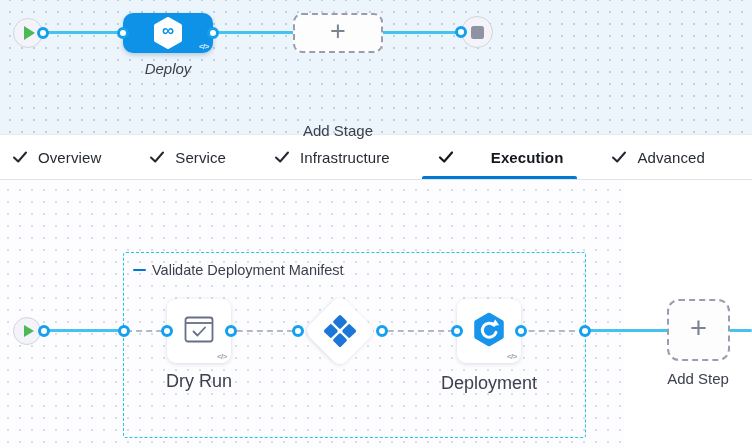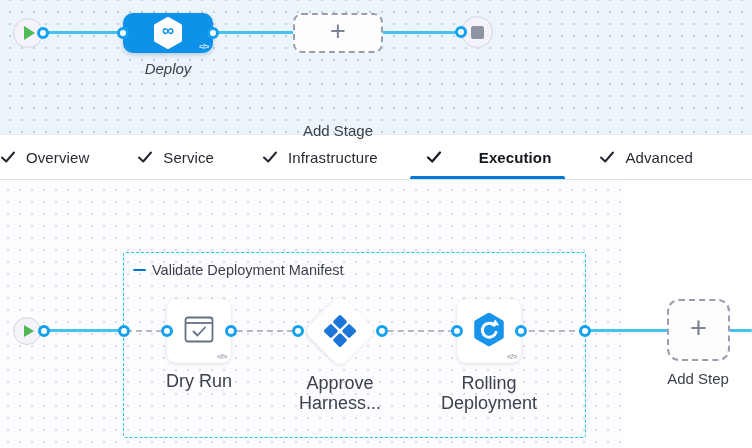--- a/index.html
+++ b/index.html
@@ -17,21 +17,21 @@
     position:absolute;left:0;top:180px;width:624px;height:268px;
     background-color:#fdfdff;
     background-image:radial-gradient(circle,#d3ddee 1.05px, transparent 1.2px);
     background-size:12px 12px;background-position:2px 4px;
   }
 
   
   .tab-bar{
     position:absolute;left:0;top:134px;width:752px;height:46px;background:#ffffff;
     border-top:1px solid #e8ebef;border-bottom:1px solid #dfe2e8;box-sizing:border-box;
-    display:flex;align-items:stretch;gap:48px;
+    display:flex;align-items:stretch;padding-left:12px;gap:48px;
   }
   .tab{position:relative;display:flex;align-items:center;gap:10px;font-size:15px;
        color:#262b34;cursor:pointer;}
   .tab .tab-label{letter-spacing:.1px;}
   .tab.active .tab-label{font-weight:700;color:#14181f;margin-left:27px;}
   .tab.active::after{content:"";position:absolute;left:-16px;right:-14px;bottom:0;height:3px;
        background:#0278d5;border-radius:2px 2px 0 0;}
   .check-icon svg{display:block;}
 
   
@@ -201,39 +201,34 @@
             <rect x="6.2" y="6.2" width="10.6" height="10.6" rx="1.6"></rect>
             <rect x="19.2" y="6.2" width="10.6" height="10.6" rx="1.6"></rect>
             <rect x="6.2" y="19.2" width="10.6" height="10.6" rx="1.6"></rect>
             <rect x="19.2" y="19.2" width="10.6" height="10.6" rx="1.6"></rect>
           </g>
         </svg>
       </span>
     </div>
     <div class="connector" style="left:292px;top:145px;"></div>
     <div class="connector" style="left:376px;top:145px;"></div>
-    <div class="step-label" style="left:285px;top:193px;">
-      <div>Approve</div>
-      <div>Harness...</div>
-    </div>
 
     <div class="step-box" style="left:457px;top:119px;">
       <span>
         <svg width="38" height="38" viewBox="0 0 38 38">
           <polygon points="19,5 31.5,12.2 31.5,26.8 19,34 6.5,26.8 6.5,12.2" fill="#1794ec" stroke="#1794ec" stroke-width="4.5" stroke-linejoin="round"></polygon>
           <path d="M24.2 15.2 A7 7 0 1 0 26 22.4" fill="none" stroke="#ffffff" stroke-width="3" stroke-linecap="round"></path>
           <polygon points="21.5,15.8 29.2,15.2 25.2,9.6" fill="#ffffff"></polygon>
         </svg>
       </span>
       <span class="code-chip gray">&lt;/&gt;</span>
     </div>
     <div class="connector" style="left:451px;top:145px;"></div>
     <div class="connector" style="left:515px;top:145px;"></div>
     <div class="step-label" style="left:434px;top:193px;">
-      <div>Rolling</div>
       <div>Deployment</div>
     </div>
 
     <div class="connector" style="left:579px;top:145px;"></div>
 
     <div class="add-box" style="left:667px;top:119px;width:63px;height:62px;border-radius:12px;">
       <span class="plus" style="font-size:29px;">+</span>
     </div>
     <div class="node-label" style="left:648px;top:190px;width:100px;font-size:15px;">Add Step</div>
 

